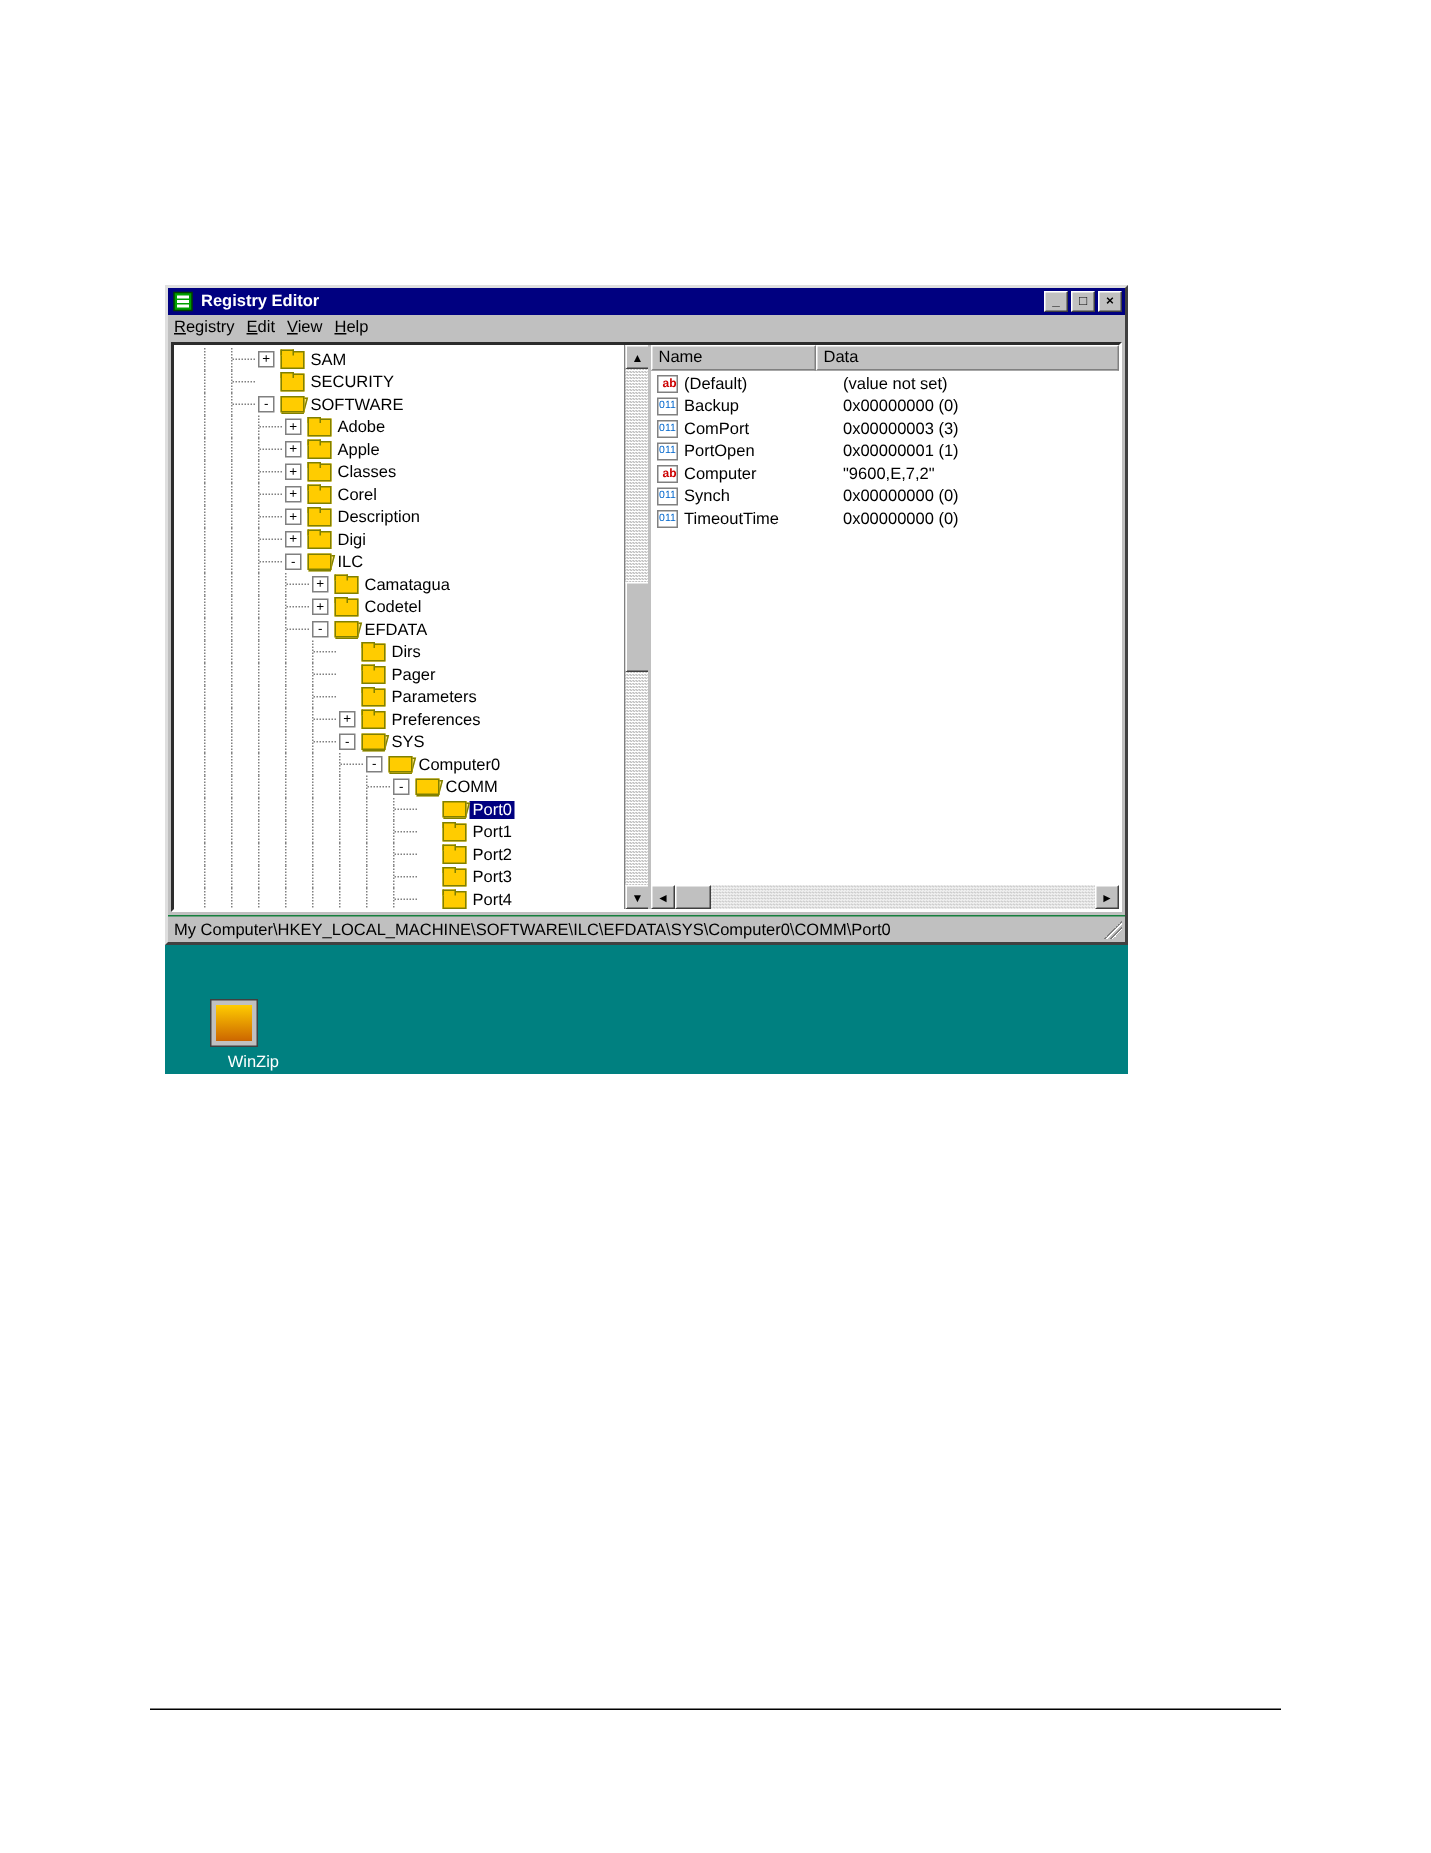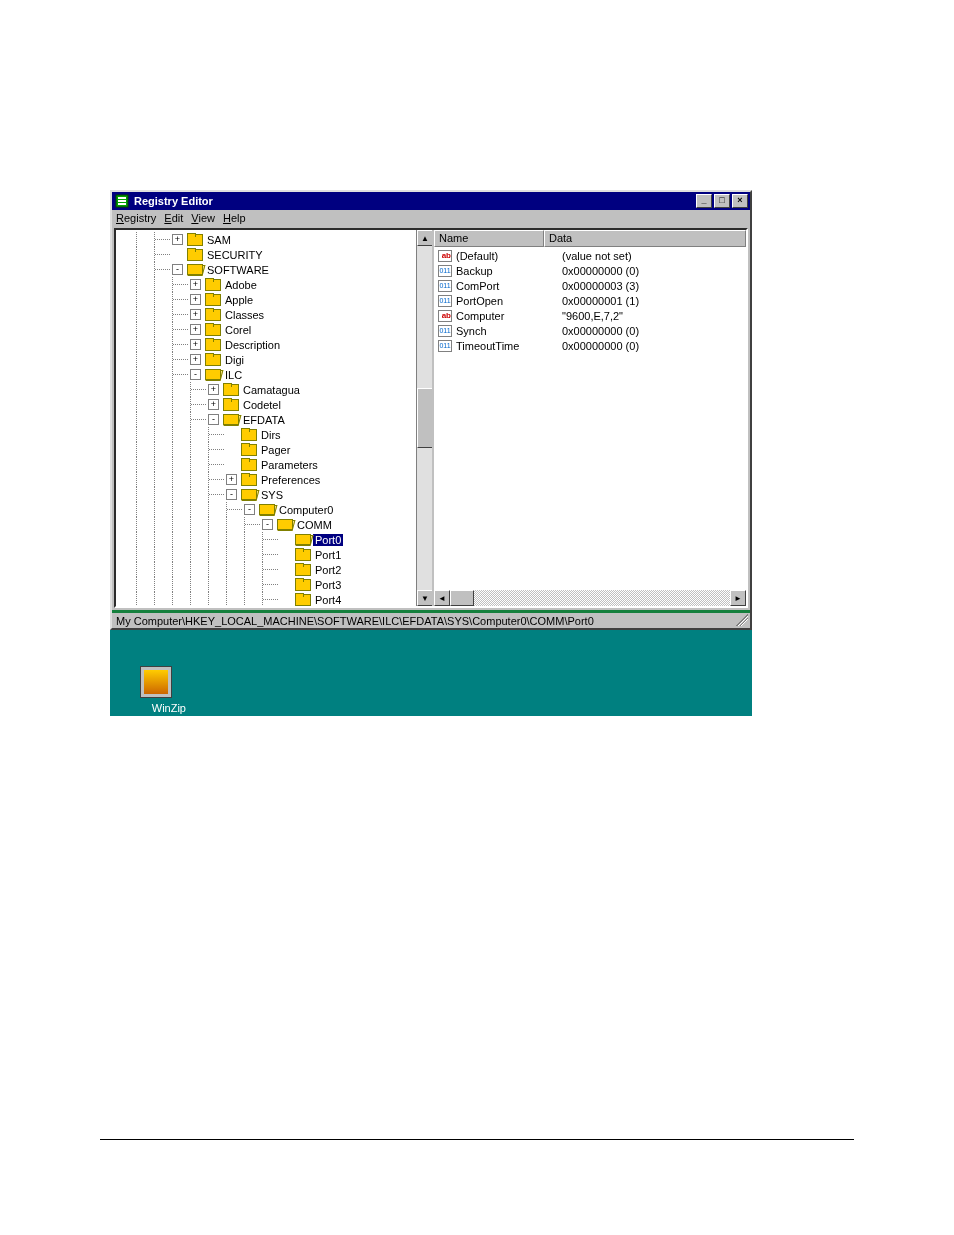--- a/index.html
+++ b/index.html
@@ -134,21 +134,21 @@
   .val-icon { width:16px; height:14px; margin:0 3px; display:flex;align-items:center;justify-content:center; flex-shrink:0; }
   .val-str { border:1px solid #808080; width:14px; height:12px; background:#fff; font-size:8px; color:#cc0000; line-height:10px; text-align:right; font-weight:bold;}
   .val-bin { border:1px solid #808080; width:14px; height:12px; background:#fff; font-size:7px; color:#0066cc; line-height:10px; text-align:center;}
   .list-row .cell-name { width: 106px; overflow:hidden; }
   .list-row .cell-data { flex:1; overflow:hidden; }
   .hscroll { position:absolute; bottom:0; left:0; right:0; height:16px; background:#c0c0c0; display:flex; }
   .hscroll .sbtn { width:16px; }
   .hscroll .strack { flex:1; }
   .statusbar {
     height: 18px;
-    border-top: 3px solid #15803d;
+    border-top: 1px solid #15803d;
     padding: 2px 4px;
     background:#c0c0c0;
     display:flex; align-items:center;
     position:relative;
   }
   .statusbar .grip {
     position:absolute; right:2px; bottom:2px; width:12px; height:12px;
     background: linear-gradient(135deg, transparent 50%, #808080 50%, #808080 55%, #fff 55%, #fff 60%, transparent 60%, transparent 65%, #808080 65%, #808080 70%, #fff 70%, #fff 75%, transparent 75%);
   }
   .desktop-icon {

